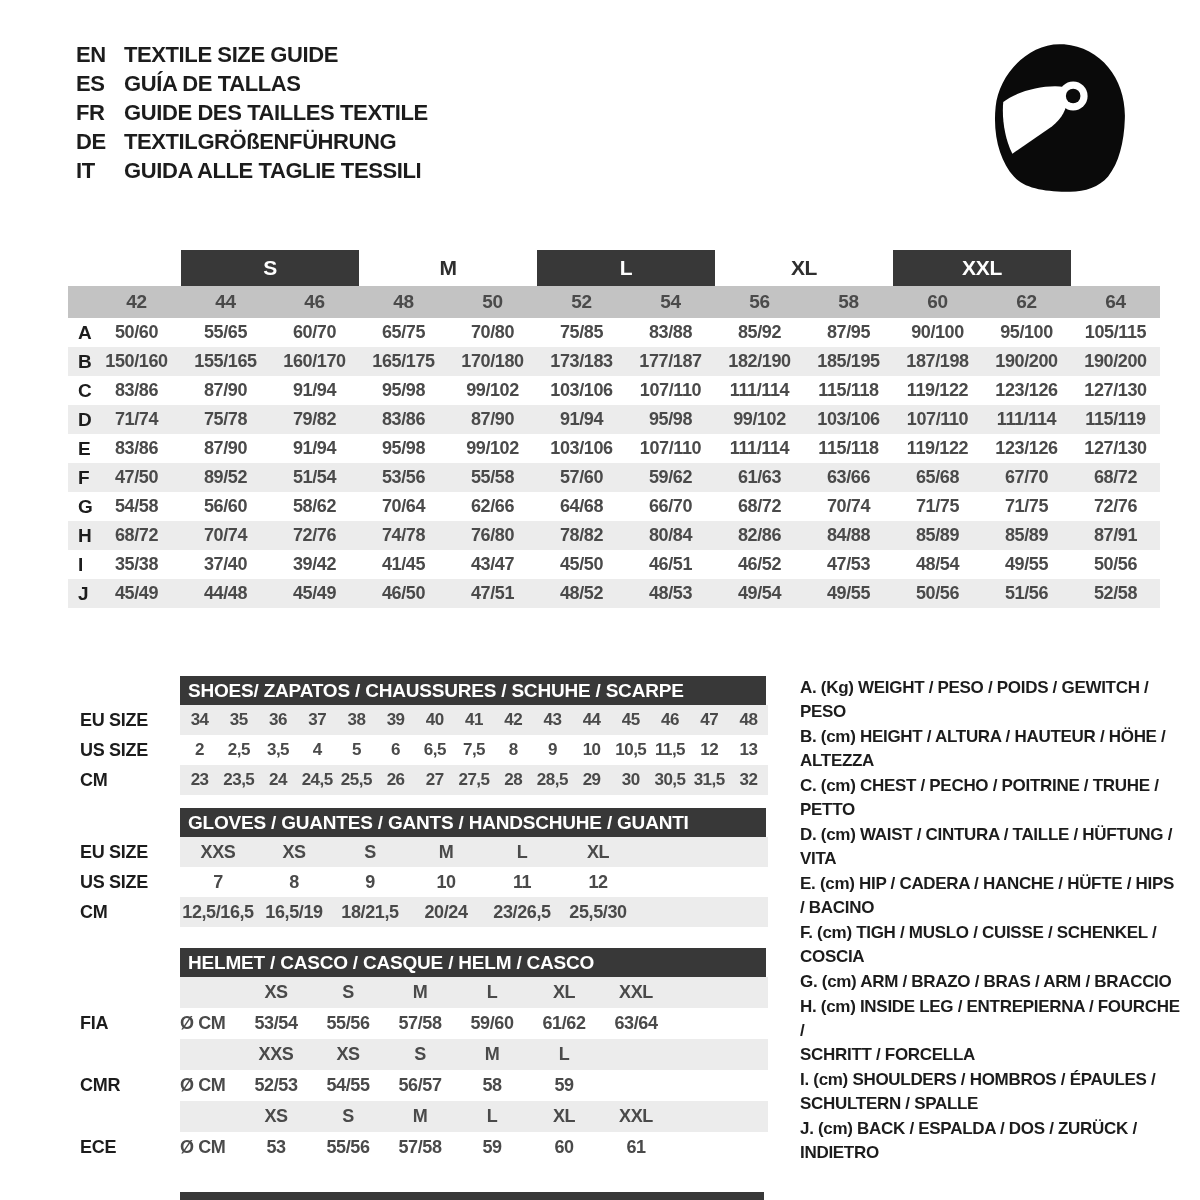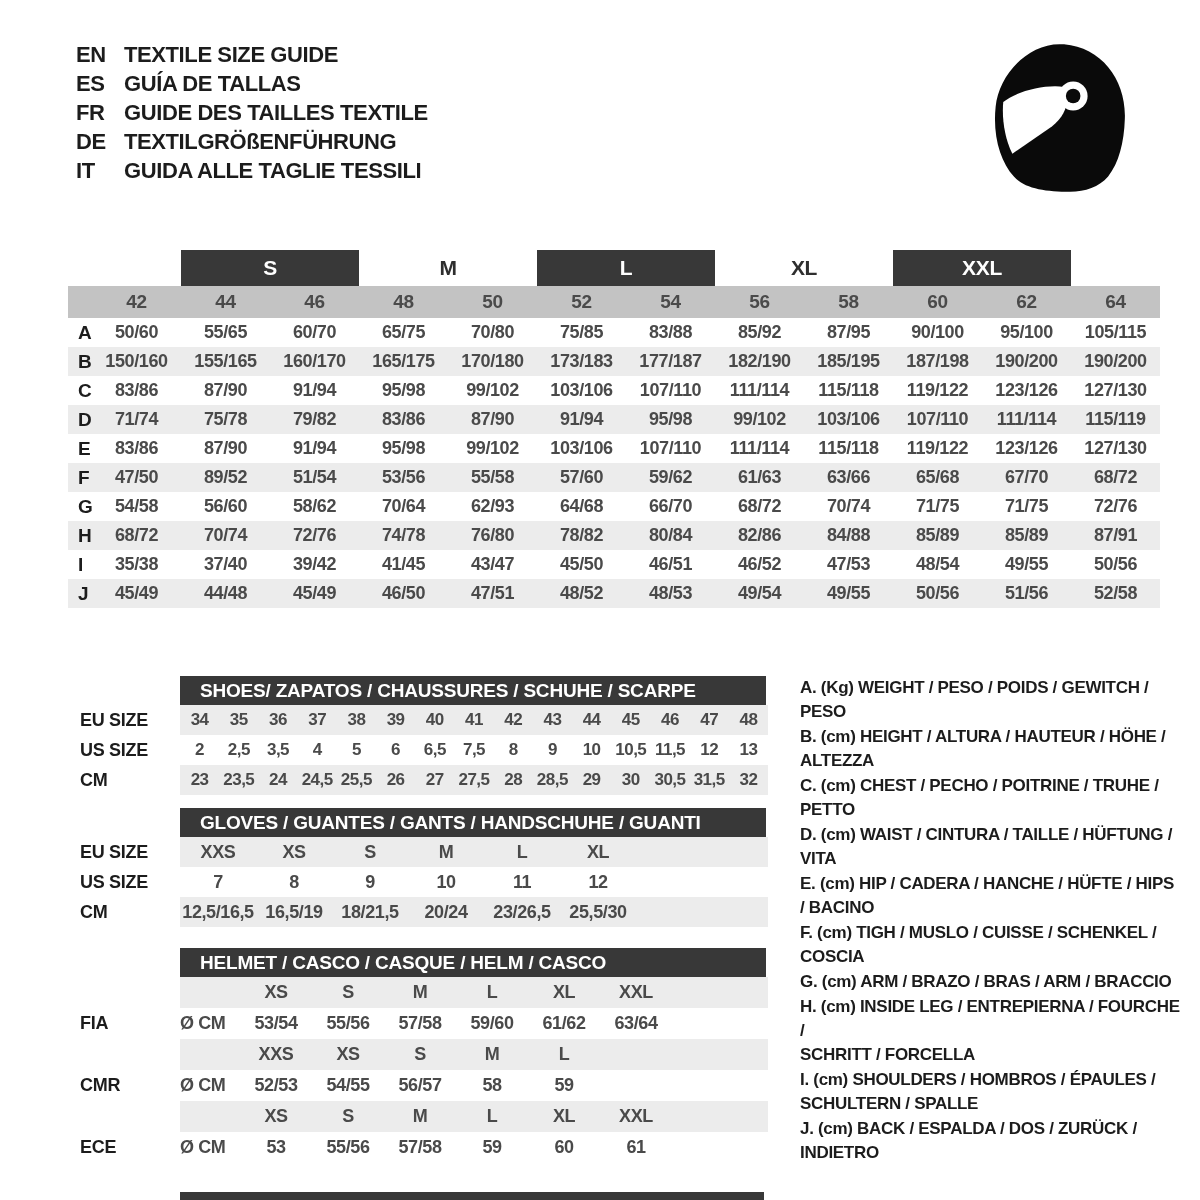--- a/index.html
+++ b/index.html
@@ -28,21 +28,21 @@
   .ncell{text-align:center;font-weight:bold;font-size:19px;color:var(--val);letter-spacing:-0.3px;}
   .trow{position:relative;height:29px;}
   .trow.stripe{background:var(--stripe);}
   .letter{position:absolute;left:10px;top:0;height:100%;display:flex;align-items:center;font-weight:bold;font-size:19px;color:var(--lab);}
   .vals{position:absolute;left:0;top:0;width:100%;height:100%;align-items:center;}
   .vcell{text-align:center;font-weight:bold;font-size:18px;color:var(--val);letter-spacing:-0.4px;}
   
   .section{position:absolute;left:68px;width:700px;}
   #shoes{top:676px;} #gloves{top:808px;} #helmet{top:948px;}
   .sec-bar{margin-left:112px;width:586px;height:29px;background:var(--dark);color:#fff;
-    display:flex;align-items:center;padding-left:20px;font-weight:bold;font-size:19px;letter-spacing:-0.2px;}
+    display:flex;align-items:center;padding-left:8px;font-weight:bold;font-size:19px;letter-spacing:-0.2px;}
   .srow{position:relative;height:30px;}
   .slabel{position:absolute;left:12px;top:0;height:100%;display:flex;align-items:center;font-weight:bold;font-size:18px;letter-spacing:-0.3px;color:var(--lab);}
   .sband{margin-left:112px;width:588px;height:100%;display:flex;align-items:center;}
   .srow.stripe .sband{background:var(--stripe);}
   .g15{display:grid;grid-template-columns:repeat(15,1fr);width:100%;}
   .scell{text-align:center;font-weight:bold;font-size:17px;color:var(--val);letter-spacing:-0.5px;}
   .g6{display:grid;grid-template-columns:repeat(6,76px);}
   .gcell{text-align:center;font-weight:bold;font-size:18px;color:var(--val);letter-spacing:-0.4px;}
   
   .hrow{position:relative;height:31px;}
@@ -217,21 +217,21 @@
             <div class="vcell">68/72</div>
           </div>
         </div>
         <div class="trow">
           <span class="letter">G</span>
           <div class="vals grid12">
             <div class="vcell">54/58</div>
             <div class="vcell">56/60</div>
             <div class="vcell">58/62</div>
             <div class="vcell">70/64</div>
-            <div class="vcell">62/93</div>
+            <div class="vcell">62/66</div>
             <div class="vcell">64/68</div>
             <div class="vcell">66/70</div>
             <div class="vcell">68/72</div>
             <div class="vcell">70/74</div>
             <div class="vcell">71/75</div>
             <div class="vcell">71/75</div>
             <div class="vcell">72/76</div>
           </div>
         </div>
         <div class="trow stripe">

